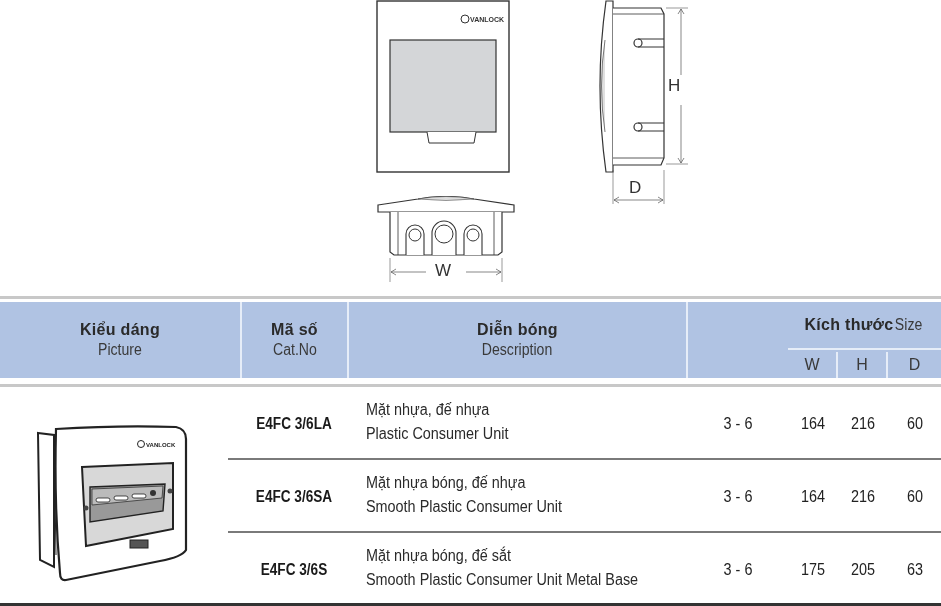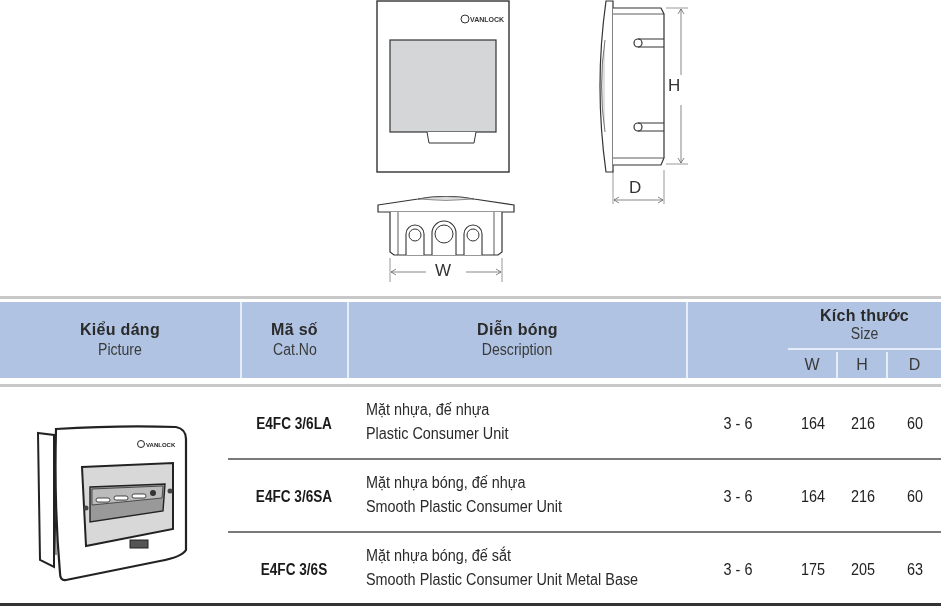--- a/index.html
+++ b/index.html
@@ -10,21 +10,21 @@
   .drawings svg { position: absolute; }
 
   .rule-top { position: absolute; left: 0; top: 296px; width: 941px; height: 3px; background: #c8c8c8; }
   .rule-bottom { position: absolute; left: 0; top: 384px; width: 941px; height: 3px; background: #c8c8c8; }
 
   .header { position: absolute; left: 0; top: 302px; width: 941px; height: 76px; background: #b0c3e3; }
   .hcell { position: absolute; top: 0; height: 76px; display: flex; flex-direction: column; align-items: center; justify-content: center; border-right: 2px solid #e6edf8; }
   .hcell .vi { font-family: "Liberation Sans Narrow", "Liberation Sans", sans-serif; font-weight: bold; font-size: 16px; color: #2a2a2a; letter-spacing: 0.3px; }
   .hcell .en { font-size: 16px; color: #3a3a3a; transform: scaleX(0.88); margin-top: 2px; }
   .h-size { border-right: none; }
-  .size-top { position: absolute; left: 0; top: 0; width: 153px; height: 48px; display: flex; flex-direction: column; align-items: center; justify-content: center; border-bottom: 2px solid #e6edf8; }
+  .size-top { position: absolute; left: 0; top: 0; width: 153px; height: 48px; display: flex; flex-direction: row; align-items: center; justify-content: center; border-bottom: 2px solid #e6edf8; }
   .size-sub { position: absolute; top: 50px; height: 26px; display: flex; align-items: center; justify-content: center; font-size: 16px; color: #3a3a3a; border-right: 2px solid #e6edf8; }
 
   .product-pic { position: absolute; left: 30px; top: 405px; width: 190px; height: 190px; }
 
   .row { position: absolute; left: 0; width: 941px; }
   .row .cat { position: absolute; left: 240px; width: 108px; text-align: center; font-weight: bold; font-size: 16px; color: #1a1a1a; transform: scaleX(0.85); }
   .row .desc { position: absolute; left: 366px; font-size: 16px; line-height: 24px; color: #2a2a2a; transform-origin: left center; transform: scaleX(0.9); white-space: nowrap; }
   .row .mod { position: absolute; left: 688px; width: 100px; text-align: center; font-size: 16px; color: #222; transform: scaleX(0.9); }
   .row .num { position: absolute; width: 50px; text-align: center; font-size: 16px; color: #222; transform: scaleX(0.9); }
   .divider { position: absolute; left: 228px; width: 713px; height: 2px; background: #7a7a7a; }

